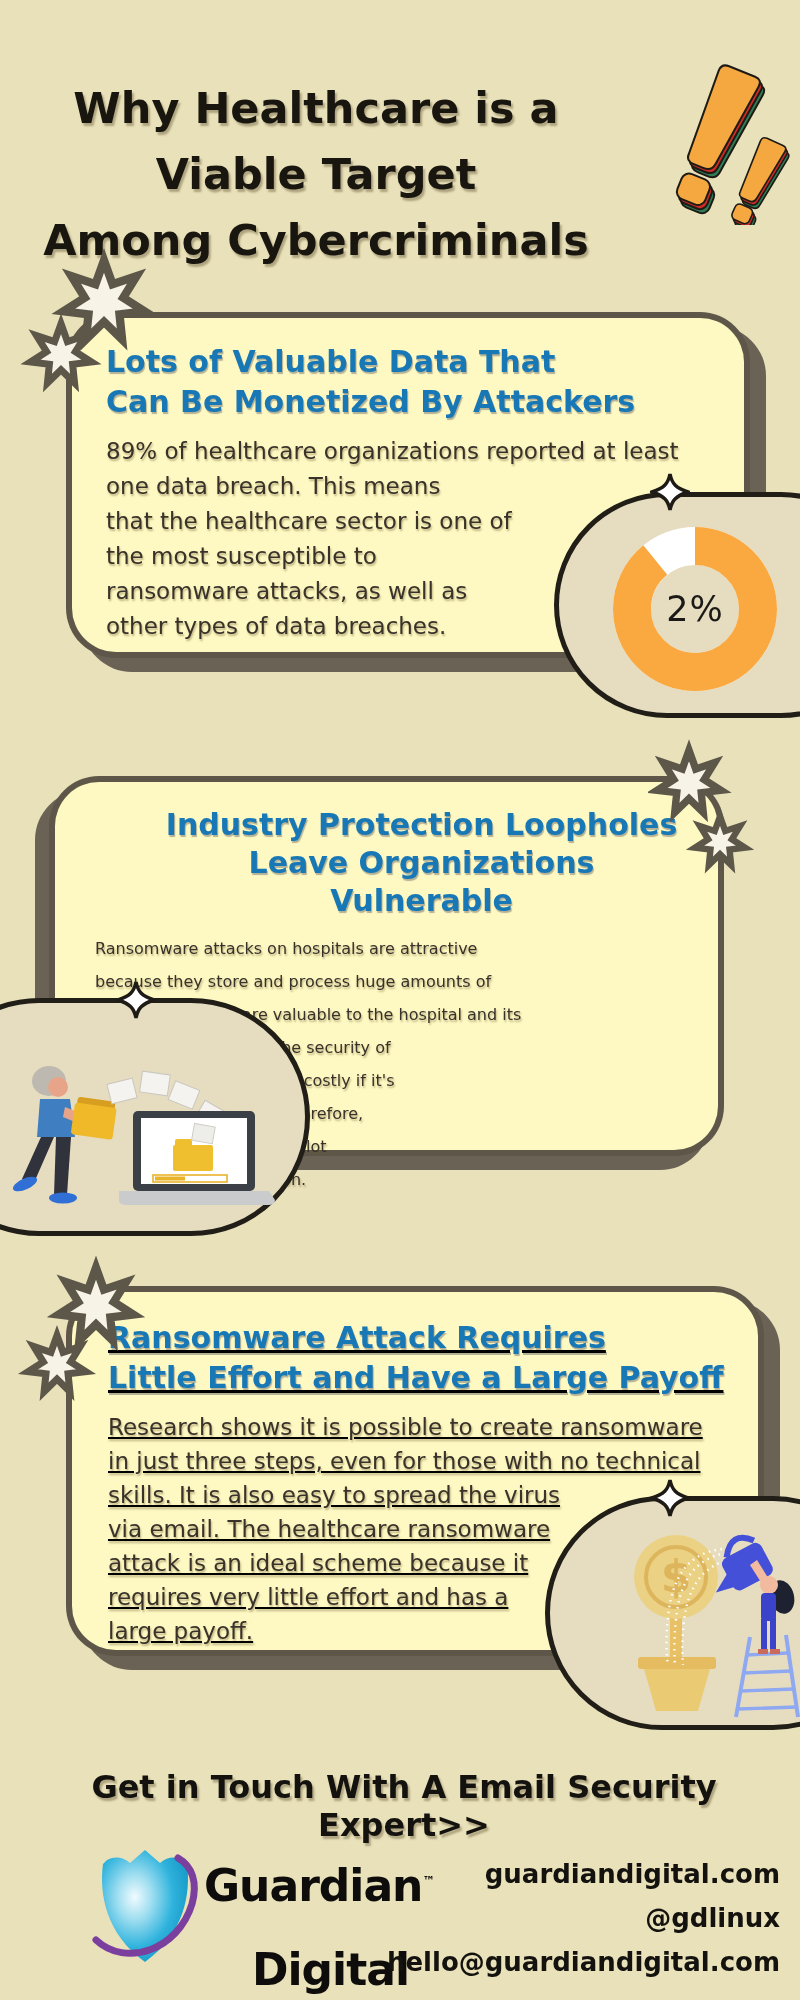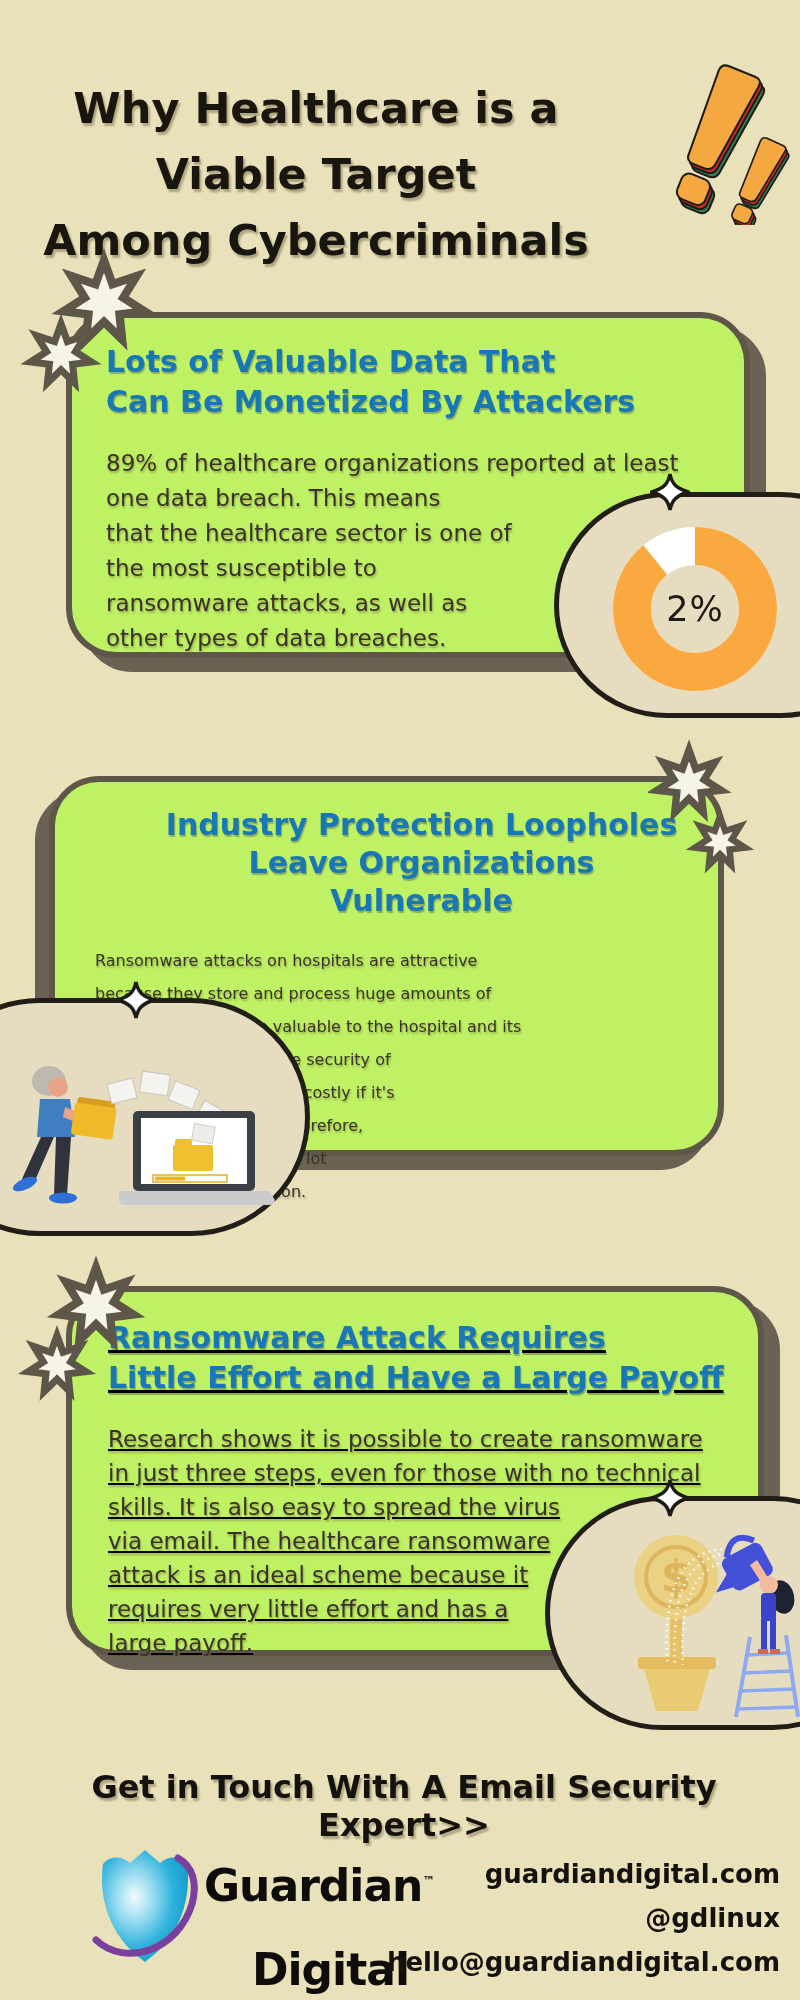--- a/index.html
+++ b/index.html
@@ -11,32 +11,32 @@
   
   .title{
     position:absolute; top:46px; left:0; width:632px; text-align:center;
     font-size:43px; line-height:66px; font-weight:700; color:#191610;
     text-shadow:2px 3px 2px rgba(104,92,58,.45); z-index:2;
   }
   .title span{display:block;}
   .excl{position:absolute; left:642px; top:60px; z-index:3;}
   
   .card{
-    position:absolute; box-sizing:border-box; background:#bef264;
+    position:absolute; box-sizing:border-box; background:#fef9c3;
     border-radius:44px; z-index:1;
   }
   .card.sh-right{box-shadow:0 0 0 6px #5E5749, 16px 14px 0 6px #6A6355;}
   .card.sh-left {box-shadow:0 0 0 6px #5E5749, -14px 14px 0 6px #6A6355;}
   .card h2{
     margin:0; font-size:30px; line-height:40px; font-weight:700; color:#1878B6;
     text-shadow:1px 2px 1px rgba(70,70,80,.4);
   }
   .card h2 span{display:block;}
   .card .body{
-    margin:24px 0 0 0; font-size:23px; line-height:35px; color:#39322a;
+    margin:12px 0 0 0; font-size:23px; line-height:35px; color:#39322a;
     white-space:pre-line; text-shadow:1px 2px 2px rgba(110,92,44,.45);
   }
   #card1{left:72px; top:318px; width:672px; height:334px; padding:24px 28px 0 34px;}
   #card2{left:55px; top:782px; width:663px; height:368px; padding:24px 30px 0 40px; text-align:center;}
   #card2 h2{padding-left:60px; line-height:38px;}
   #card2 .body{text-align:left; padding-right:4px; font-size:16px; line-height:33px;}
   #card3{left:72px; top:1292px; width:686px; height:358px; padding:26px 28px 0 36px;text-decoration:underline;}
   #card3 .body{line-height:34px;}
   
   .capsule{

